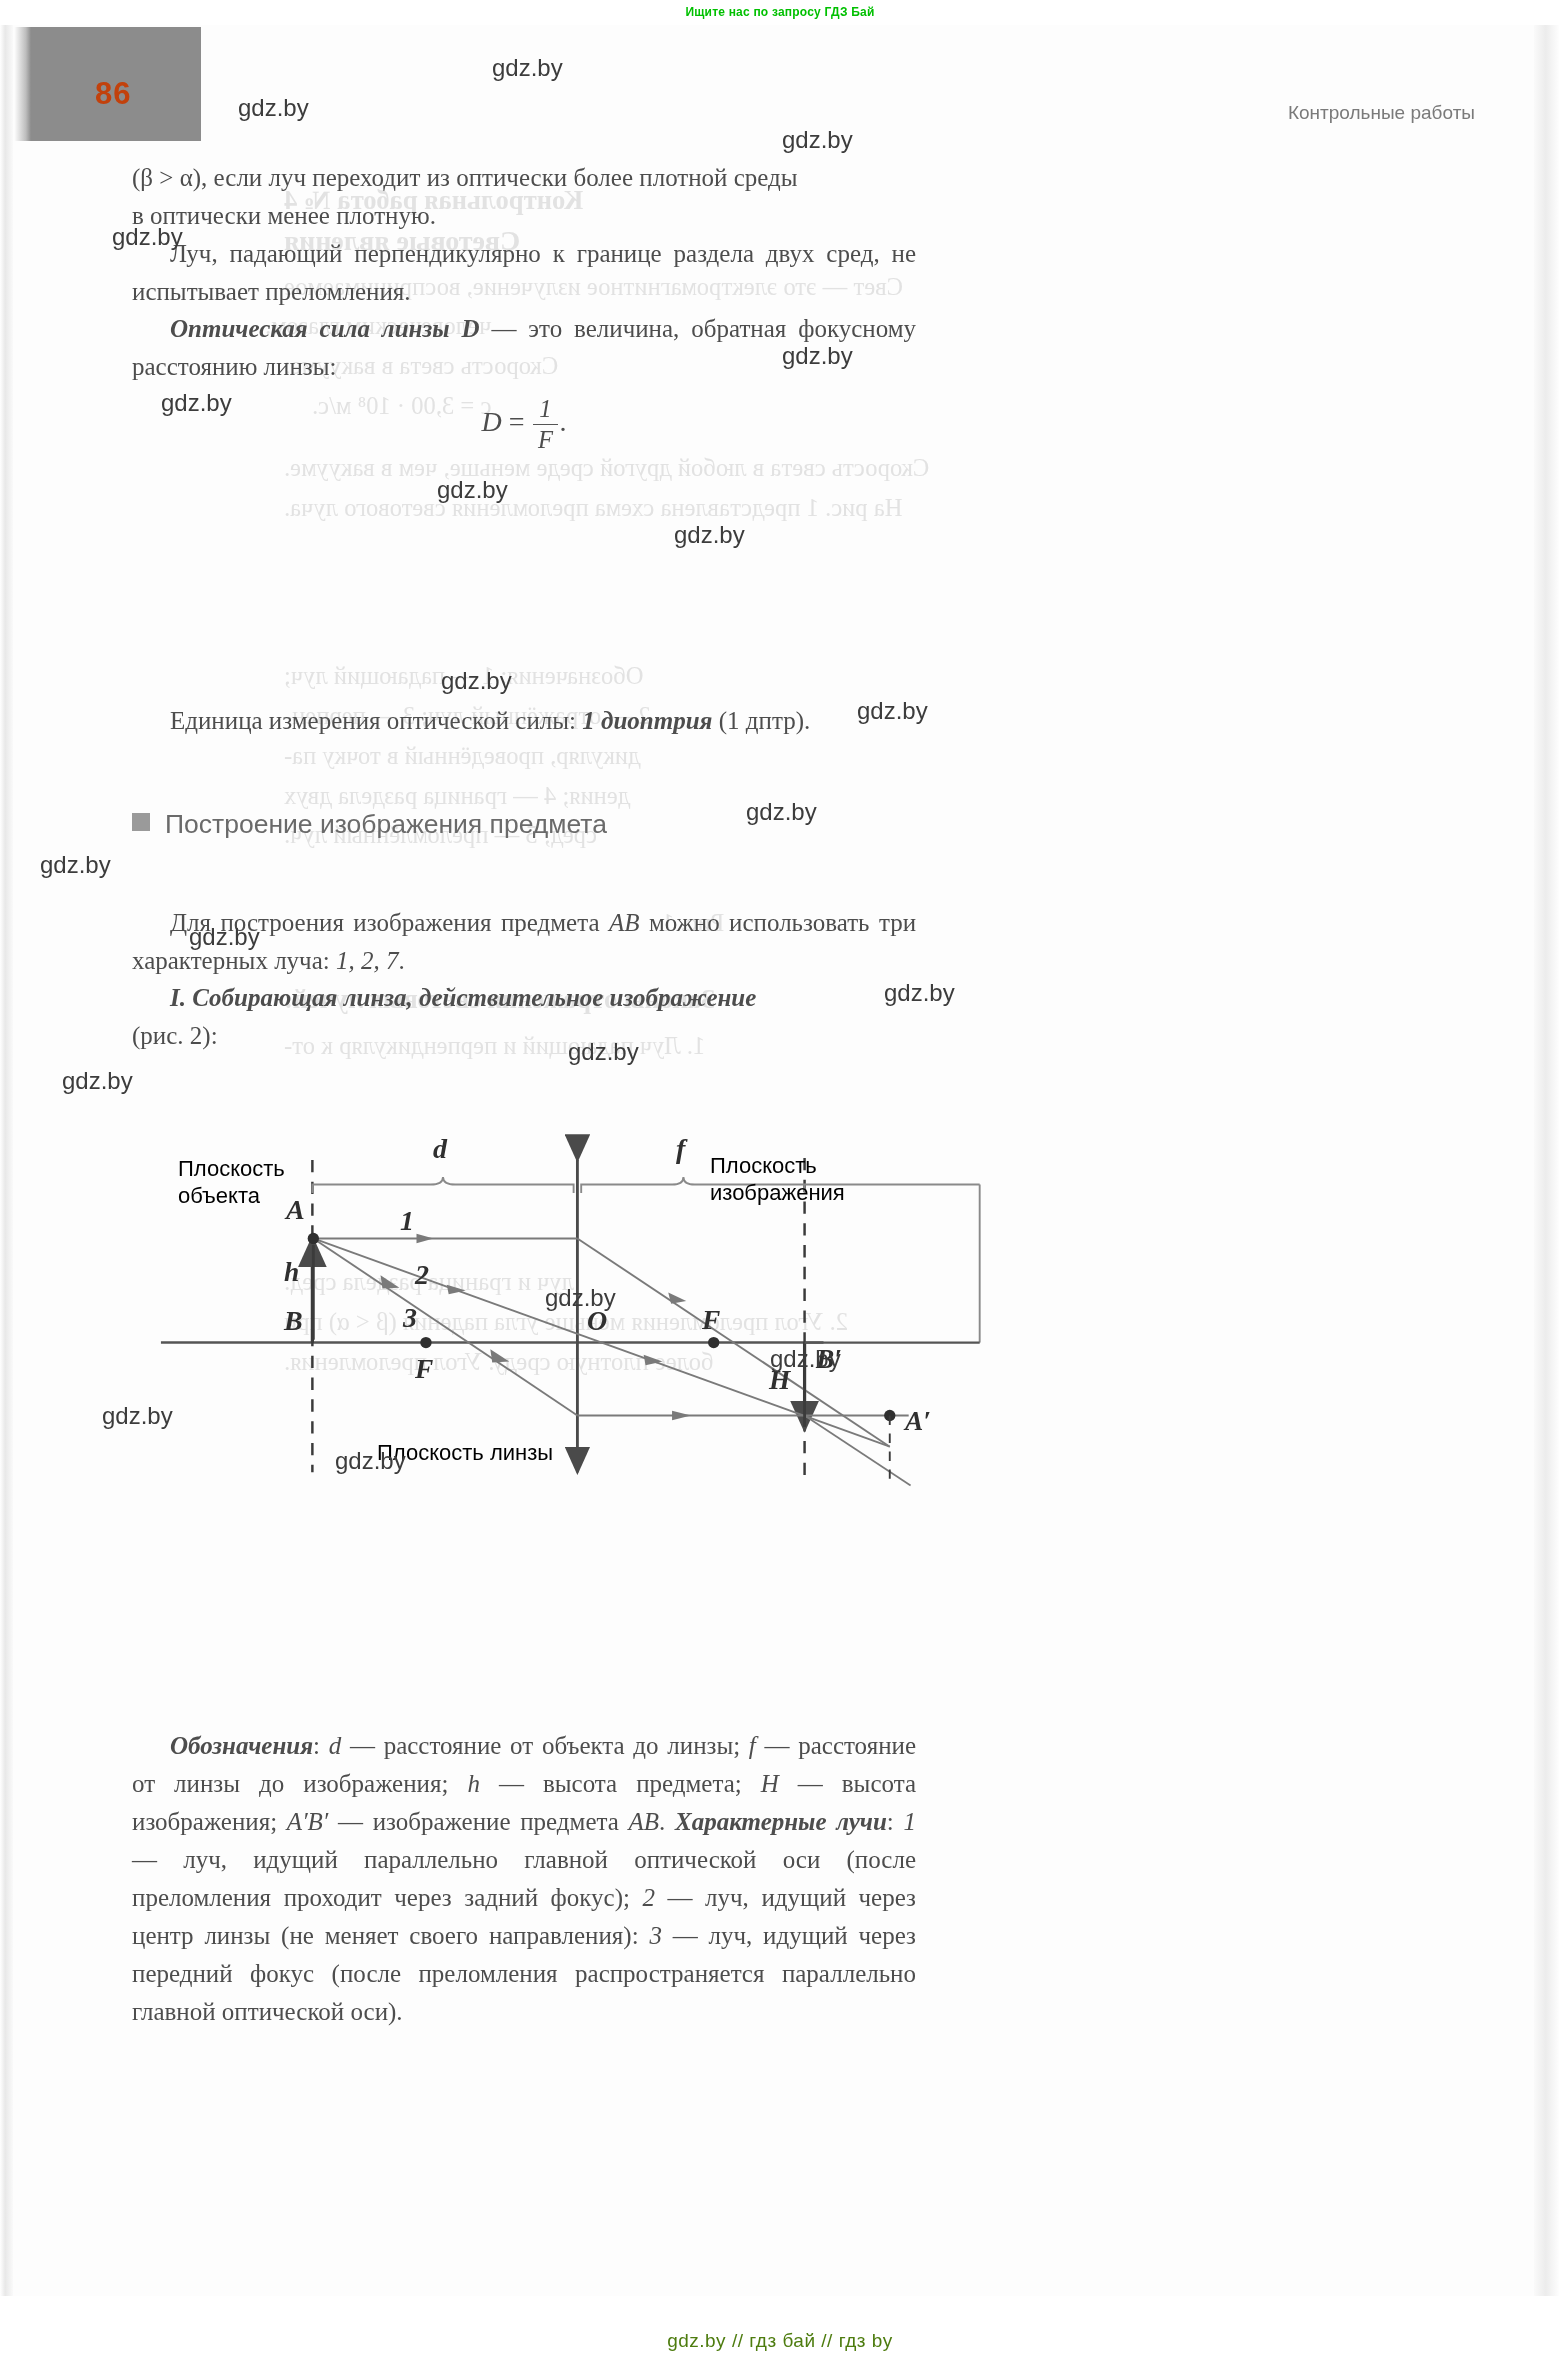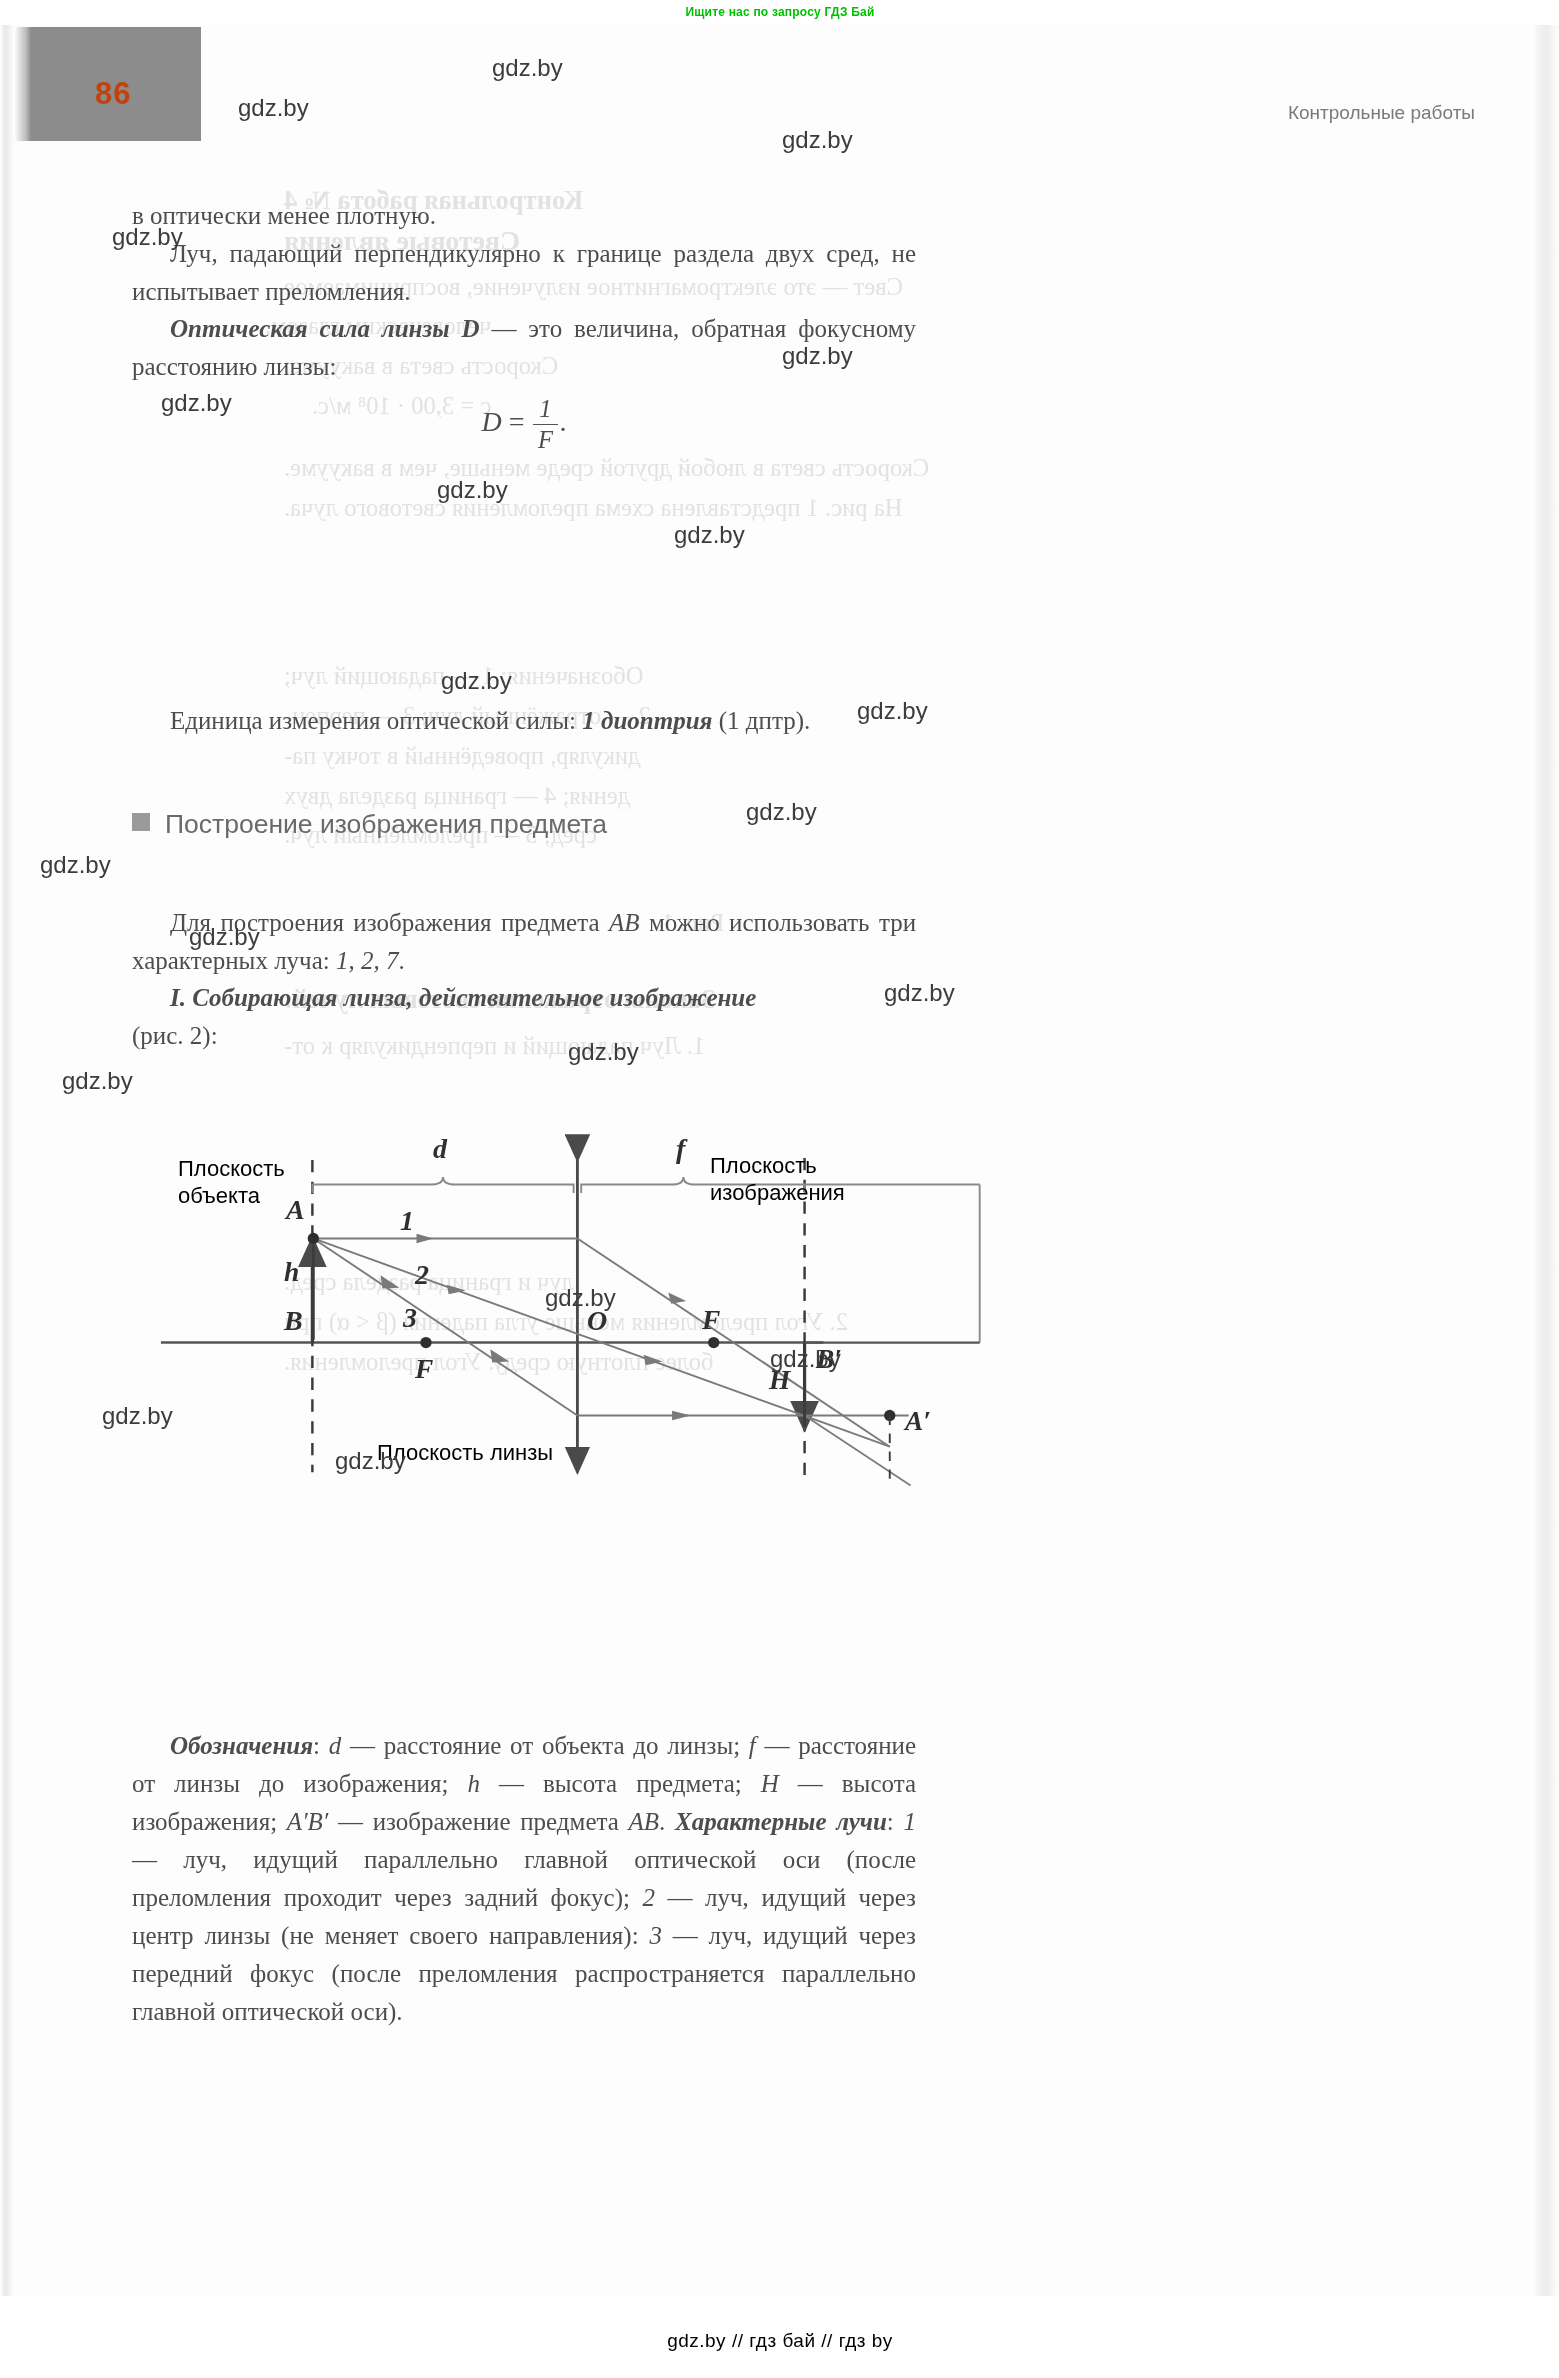--- a/index.html
+++ b/index.html
@@ -123,21 +123,21 @@
     white-space:nowrap;
     transform:scaleX(-1);
     pointer-events:none;
     user-select:none;
   }
 
   
   .footer{
     position:absolute;left:0;top:2330px;width:1560px;text-align:center;
     font-family:"Liberation Sans", sans-serif;
-    font-size:19px;color:#000000;letter-spacing:0.5px;
+    font-size:19px;color:#4d7c0f;letter-spacing:0.5px;
   }
 </style>
 </head>
 <body>
 
 <div class="page">
 
   <div class="promo">Ищите нас по запросу ГДЗ Бай</div>
 
   <div class="sheet"></div>
@@ -163,21 +163,21 @@
   <div class="ghost" style="left:284px;top:1308px;font-size:24.6px;">2. Угол преломления меньше угла падения (β &lt; α) при</div>
   <div class="ghost" style="left:284px;top:1348px;font-size:24.6px;">более плотную среду. Угол преломления.</div>
   <div class="ghost" style="left:662px;top:909px;font-size:24.6px;">Рис. 1</div>
 
   <div class="folio-block"></div>
   <div class="folio-num">86</div>
 
   <div class="runhead">Контрольные работы</div>
 
   <div class="col" style="top:159px;">
-    <br>
+    <span>(β &gt; α), если луч переходит из оптически более плотной среды</span><br>
     <span>в оптически менее плотную.</span>
   </div>
 
   <div class="col" style="top:235px;text-indent:38px;">Луч, падающий перпендикулярно к границе раздела двух сред, не испытывает преломления.</div>
 
   <div class="col" style="top:310px;text-indent:38px;">
     <span class="bi">Оптическая сила линзы D</span><span> — это величина, обратная фокусному расстоянию линзы:</span>
   </div>
 
   <div class="formula" style="top:396px;">

